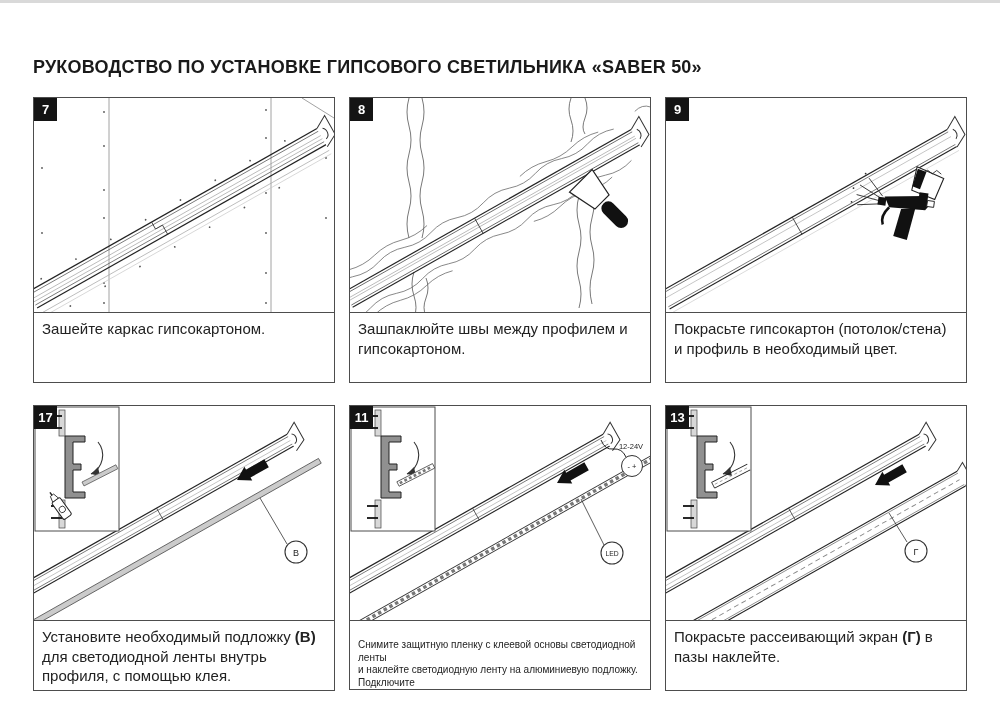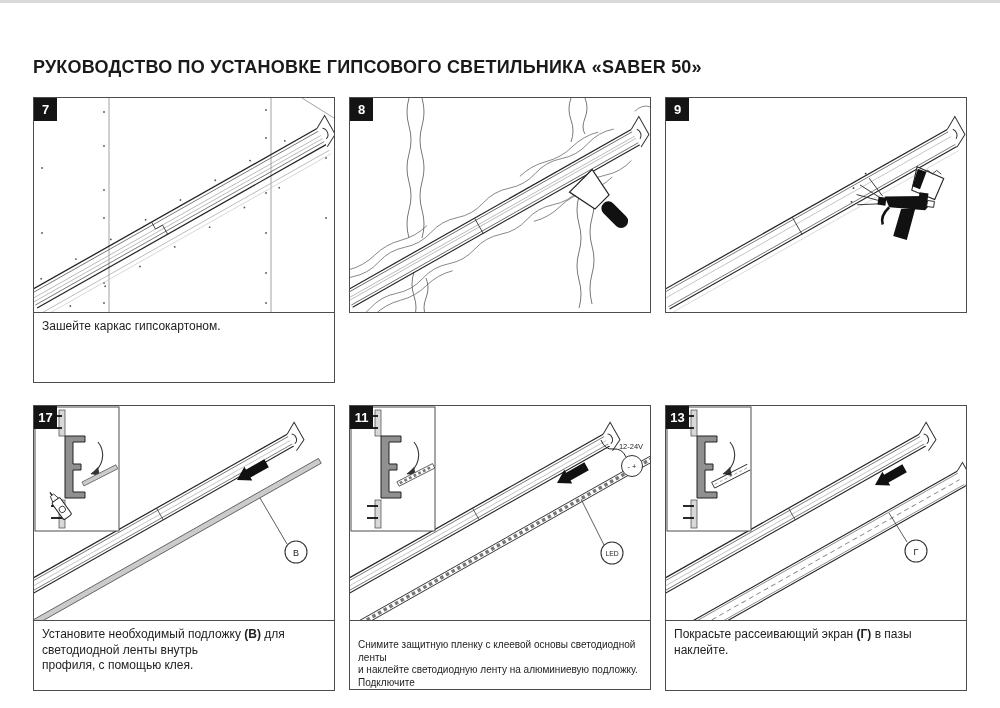--- a/index.html
+++ b/index.html
@@ -10,21 +10,21 @@
          letter-spacing:.2px;white-space:nowrap;}
   .grid{position:absolute;left:33px;top:97px;display:grid;
         grid-template-columns:repeat(3,302px);gap:22px 14px;}
   .panel{width:302px;}
   .figure{position:relative;width:300px;height:214px;border:1px solid #4d4d4d;background:#fff;}
   .figure svg{position:absolute;left:0;top:0;width:300px;height:214px;display:block;
               font-family:"Liberation Sans",sans-serif;}
   .badge{position:absolute;left:0;top:0;width:23px;height:23px;background:#141414;color:#fff;
          font-size:13px;font-weight:bold;display:flex;align-items:center;justify-content:center;z-index:3;}
   .caption{width:284px;height:57px;border:1px solid #4d4d4d;border-top:none;background:#fff;
-           padding:6px 8px;font-size:12px;line-height:1.3;white-space:pre-line;overflow:hidden;}
+           padding:6px 8px;font-size:15px;line-height:1.3;white-space:pre-line;overflow:hidden;}
   .caption.small{font-size:10px;line-height:1.28;padding-top:5px;}
   .caption p{margin:0;}
   .caption b{font-weight:bold;}
 </style>
 </head>
 <body>
 
 <div class="page">
   <div class="top-edge"></div>
   <div class="title">РУКОВОДСТВО ПО УСТАНОВКЕ ГИПСОВОГО СВЕТИЛЬНИКА «SABER 50»</div>
@@ -126,20 +126,21 @@
             <path d="M150,0 V17.5" stroke="#333" stroke-width="0.8"></path>
             <polyline points="330,0 343,-7.5 343,13 330,20" fill="#fff" stroke="#333" stroke-width="1"></polyline>
             <path d="M335,2.5 a5,6 0 0 1 -2,10" fill="none" stroke="#333" stroke-width="1"></path>
           </g>
           <g transform="translate(252,104) rotate(-45)">
             <polygon points="-16,-30 16,-30 10,0 -10,0" fill="#fff" stroke="#222" stroke-width="1.2"></polygon>
             <rect x="-7" y="2" width="14" height="32" rx="7" fill="#111"></rect>
           </g>
         </svg>
       </div>
+      <div class="caption">Зашпаклюйте швы между профилем и гипсокартоном.</div>
     </div>
 
     <div class="panel">
       <div class="figure">
         <div class="badge">9</div>
         <svg viewBox="0 0 300 214">
           <g transform="translate(-6,194) rotate(-29.5)">
             <line x1="0" y1="0" x2="330" y2="0" stroke="#222" stroke-width="1.2"></line>
             <line x1="0" y1="2.5" x2="330" y2="2.5" stroke="#555" stroke-width="0.7"></line>
             <line x1="0" y1="8" x2="330" y2="8" stroke="#aaa" stroke-width="0.6"></line>
@@ -165,20 +166,21 @@
             <polygon points="3,-42 12,-40 8,-22 0,-24" fill="#111"></polygon>
             <rect x="8" y="-19" width="9" height="7" fill="#111"></rect>
             <rect x="-32" y="-9" width="8" height="8" fill="#111"></rect>
             <polygon points="-26,-10 14,-16 20,-8 16,-2 -20,0" fill="#111"></polygon>
             <polygon points="-8,0 6,-2 2,30 -12,28" fill="#111"></polygon>
             <path d="M-20,0 q-8,10 -4,18" fill="none" stroke="#111" stroke-width="2.5"></path>
             <rect x="17" y="-12" width="7" height="6" fill="#fff" stroke="#222" stroke-width="0.9"></rect>
           </g>
         </svg>
       </div>
+      <div class="caption">Покрасьте гипсокартон (потолок/стена) и профиль в необходимый цвет.</div>
     </div>
 
     <div class="panel">
       <div class="figure">
         <div class="badge">17</div>
         <svg viewBox="0 0 300 214">
           <g transform="translate(-8,176) rotate(-29.5)">
             <line x1="0" y1="0" x2="300" y2="0" stroke="#222" stroke-width="1.2"></line>
             <line x1="0" y1="2.5" x2="300" y2="2.5" stroke="#555" stroke-width="0.7"></line>
             <line x1="0" y1="7" x2="300" y2="7" stroke="#aaa" stroke-width="0.6"></line>

